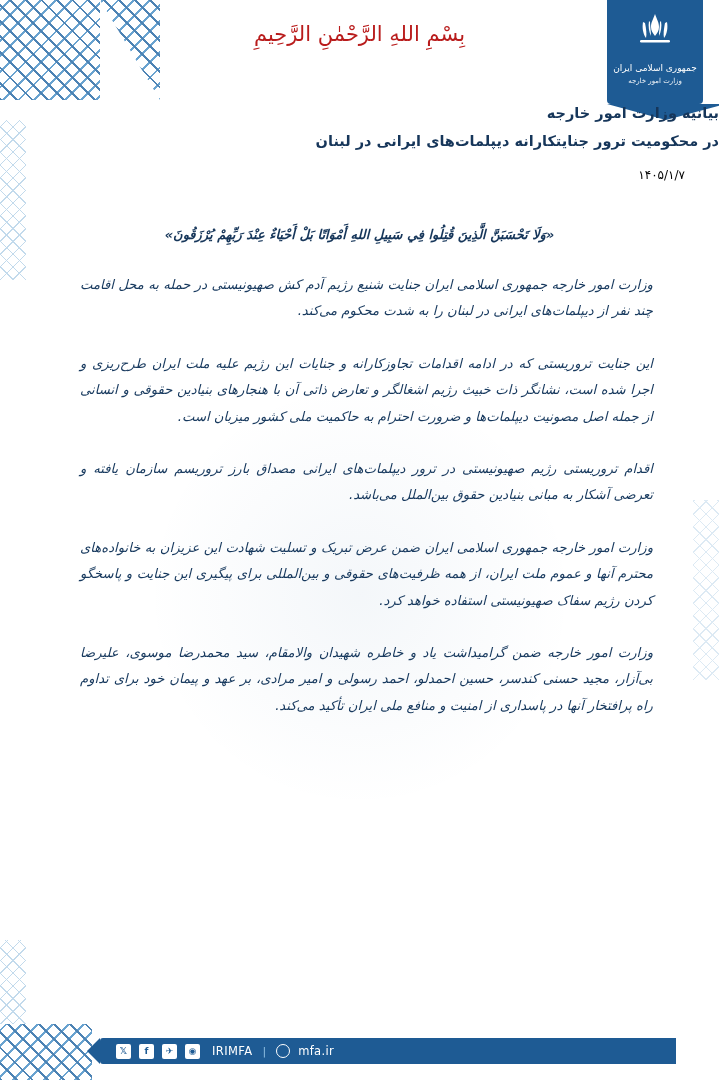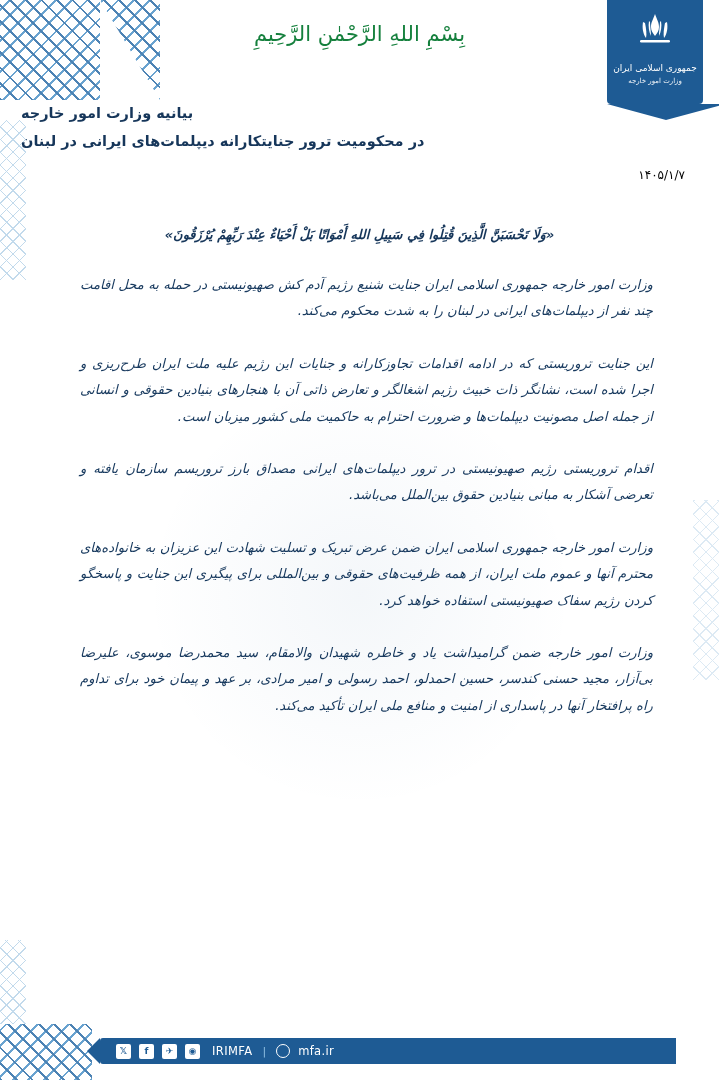--- a/index.html
+++ b/index.html
@@ -86,21 +86,21 @@
     white-space: nowrap;
   }
   .emblem-text .l2 { font-size: 7px; opacity: .95; }
 
   .basmala {
     position: absolute;
     top: 22px;
     left: 50%;
     transform: translateX(-50%);
     font-size: 21px;
-    color: #15803d;
+    color: #b91c1c;
     font-family: "DejaVu Sans", sans-serif;
     letter-spacing: 0;
     white-space: nowrap;
   }
 
   
   .side-orn {
     position: absolute;
     width: 26px;
     background-image:
@@ -111,21 +111,21 @@
   .orn-left-top { left: 0; top: 120px; height: 160px; }
   .orn-left-bottom { left: 0; top: 940px; height: 110px; }
   .orn-right-mid { right: 0; top: 500px; height: 180px; opacity:.5; }
 
   
   .doc-title {
     position: absolute;
     top: 100px;
     right: 0;
     width: 698px;
-    text-align: left;
+    text-align: right;
     font-size: 14.5px;
     font-weight: bold;
     line-height: 1.9;
     color: #16365a;
     padding-left: 8px;
   }
   .doc-title .ln2 { display: block; }
 
   .doc-date {
     position: absolute;

